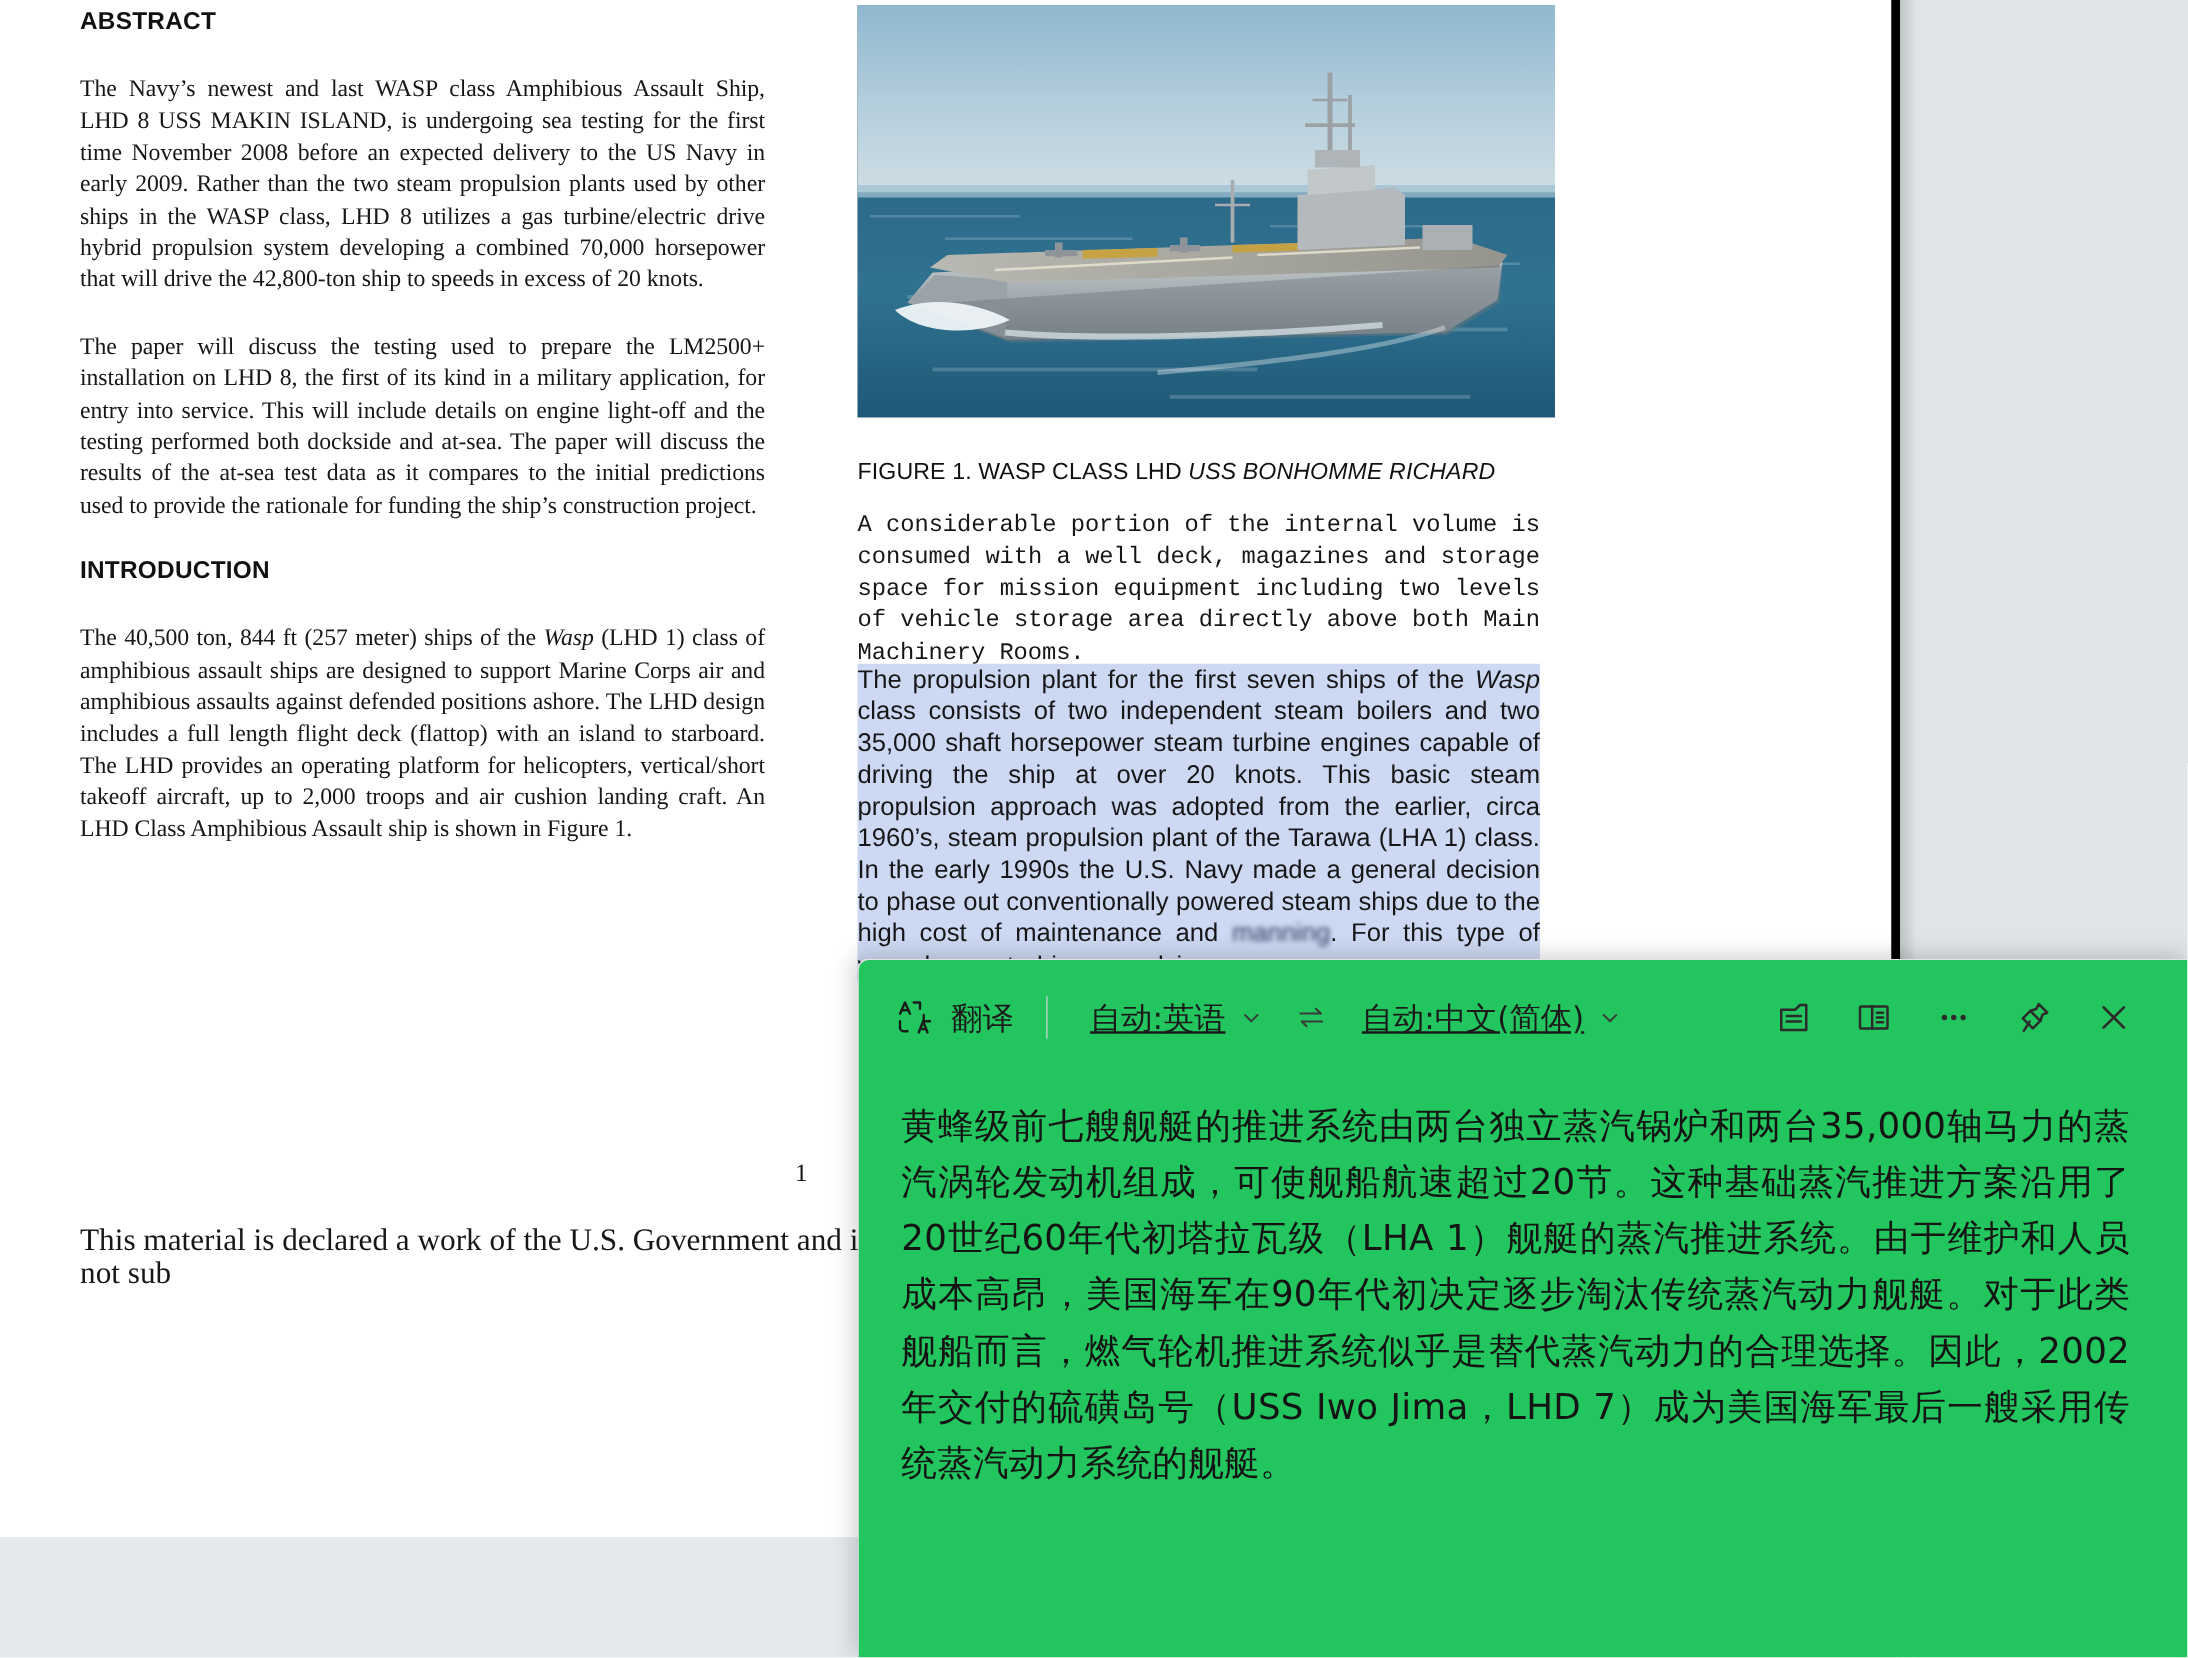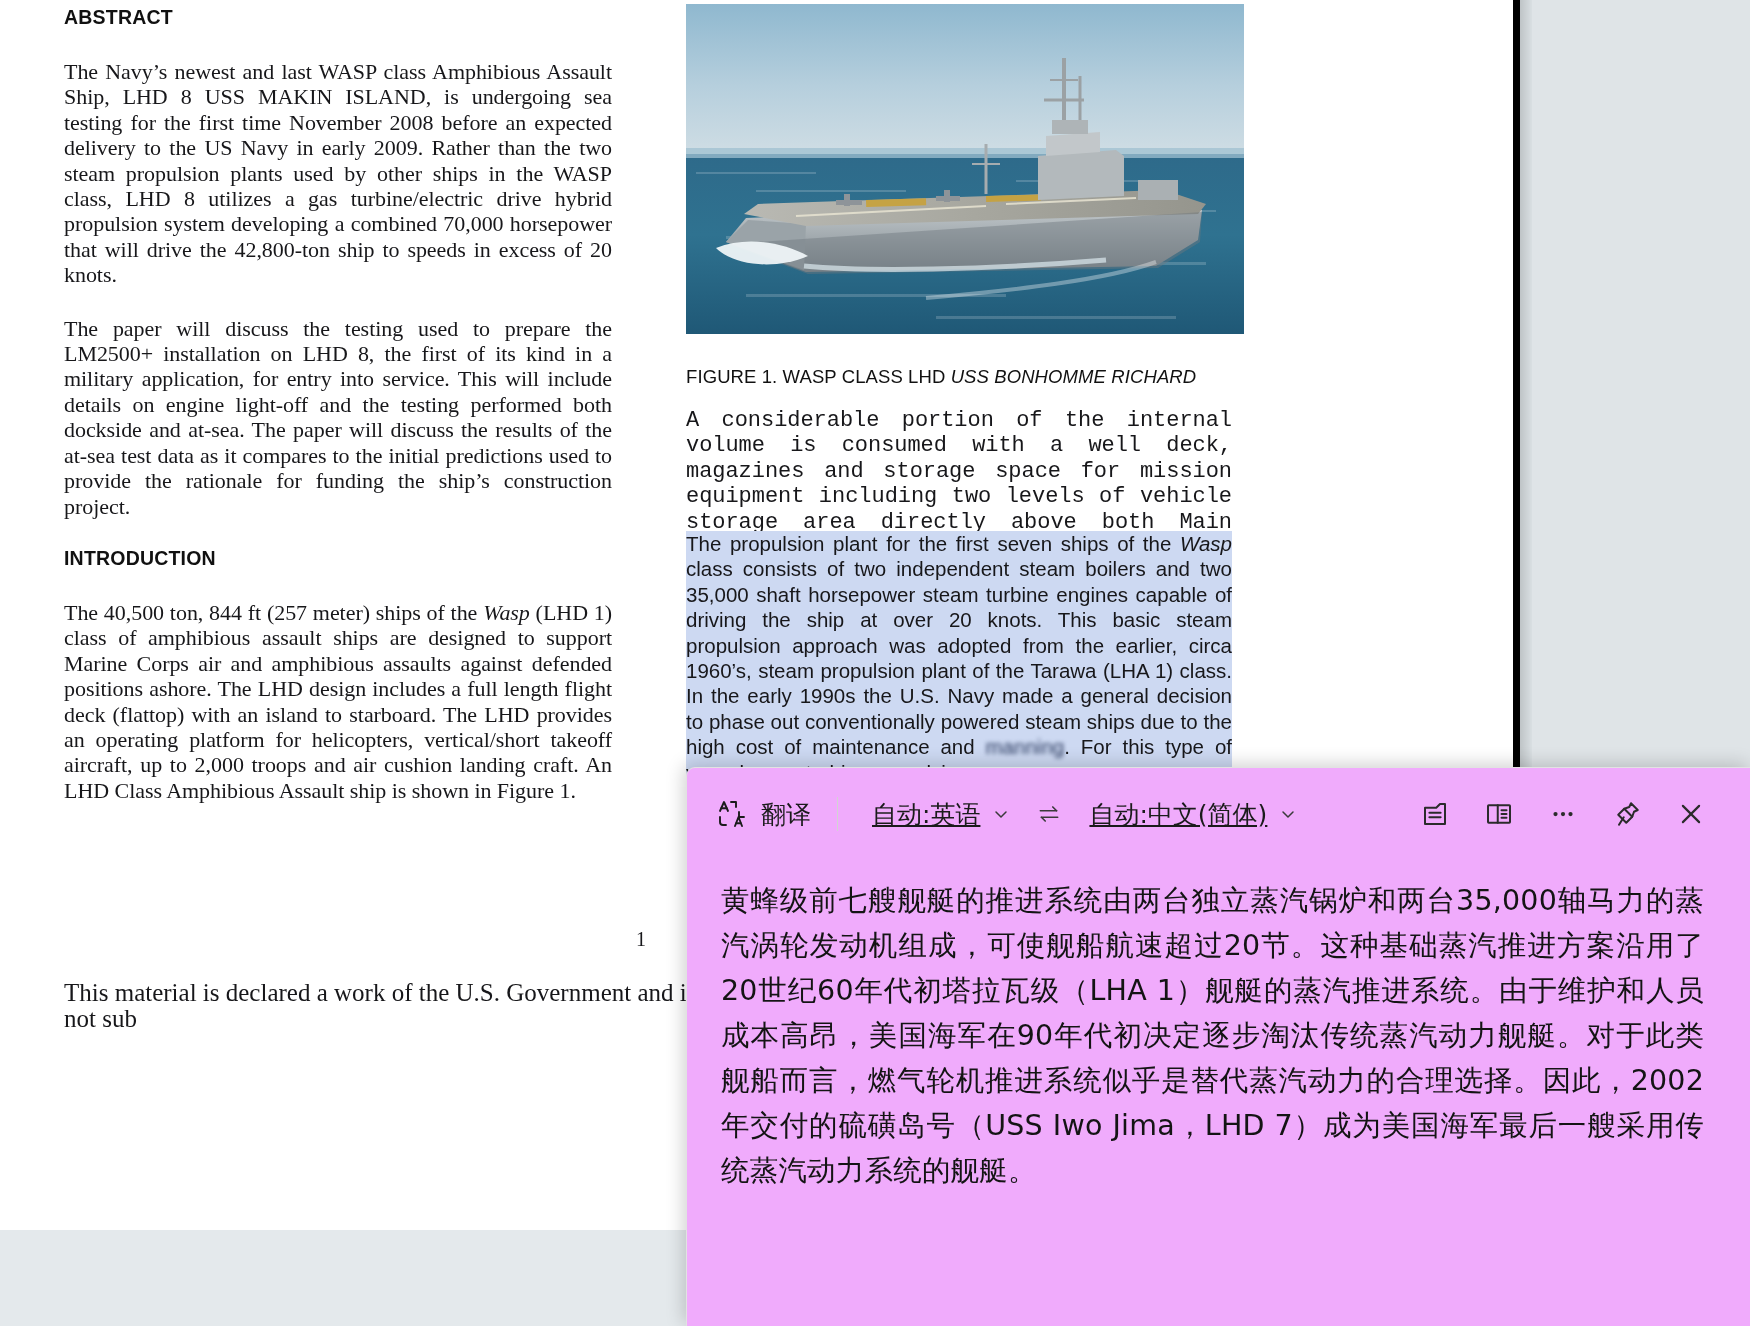--- a/index.html
+++ b/index.html
@@ -57,21 +57,21 @@
 
   h2.sec-head {
     font-family: "Liberation Sans", sans-serif;
     font-size: 19.5px;
     font-weight: bold;
     letter-spacing: 0.2px;
     margin: 0 0 30px 0;
     color: #111;
   }
   p.body {
-    font-size: 22px;
+    font-size: 19px;
     line-height: 25.4px;
     text-align: justify;
     margin: 0 0 28px 0;
     letter-spacing: -0.05px;
   }
   p.body:last-child { margin-bottom: 0; }
   .it { font-style: italic; }
 
   
   .figure-wrap {
@@ -142,21 +142,21 @@
     color: #111;
     white-space: nowrap;
   }
 
   
   .xl-panel {
     position: absolute;
     left: 686px; top: 767px;
     width: 1064px;
     height: 559px;
-    background: #f0abfc;
+    background: #22c55e;
     border-top: 1px solid #e2e2e2;
     border-left: 1px solid #e2e2e2;
     border-top-left-radius: 9px;
     box-shadow: -3px -3px 18px rgba(0,0,0,0.18);
     overflow: hidden;
   }
   .xl-toolbar {
     height: 92px;
     display: flex;
     align-items: center;

